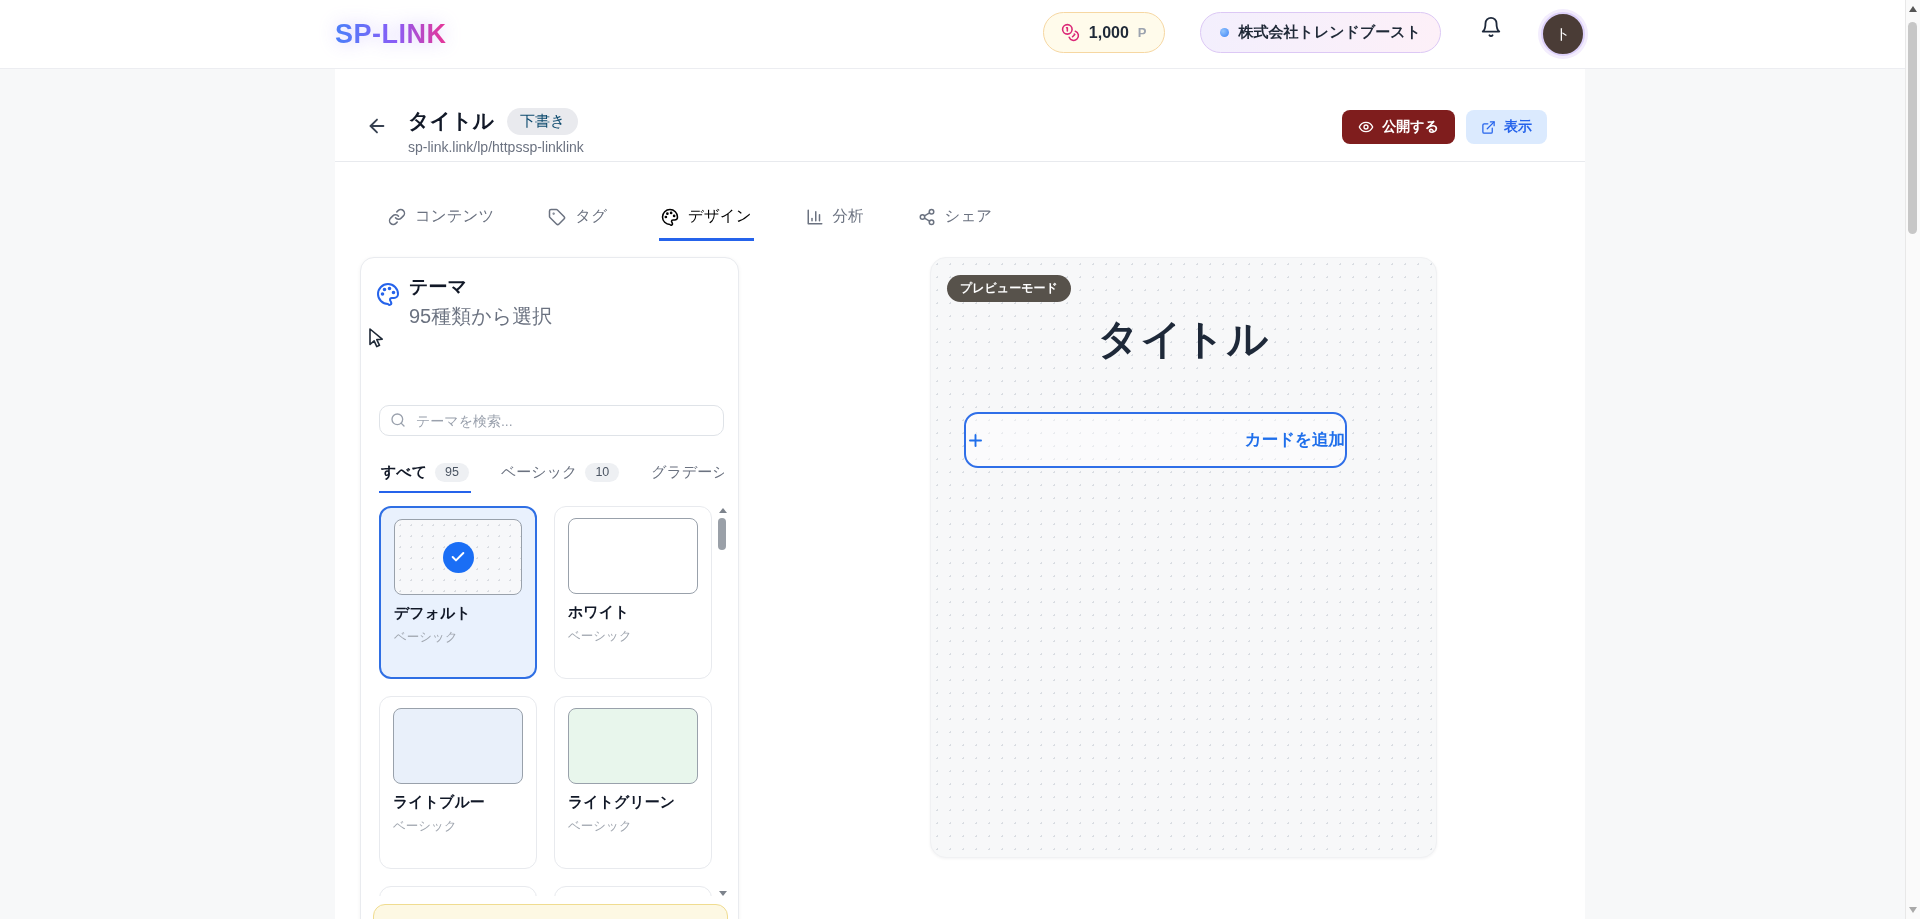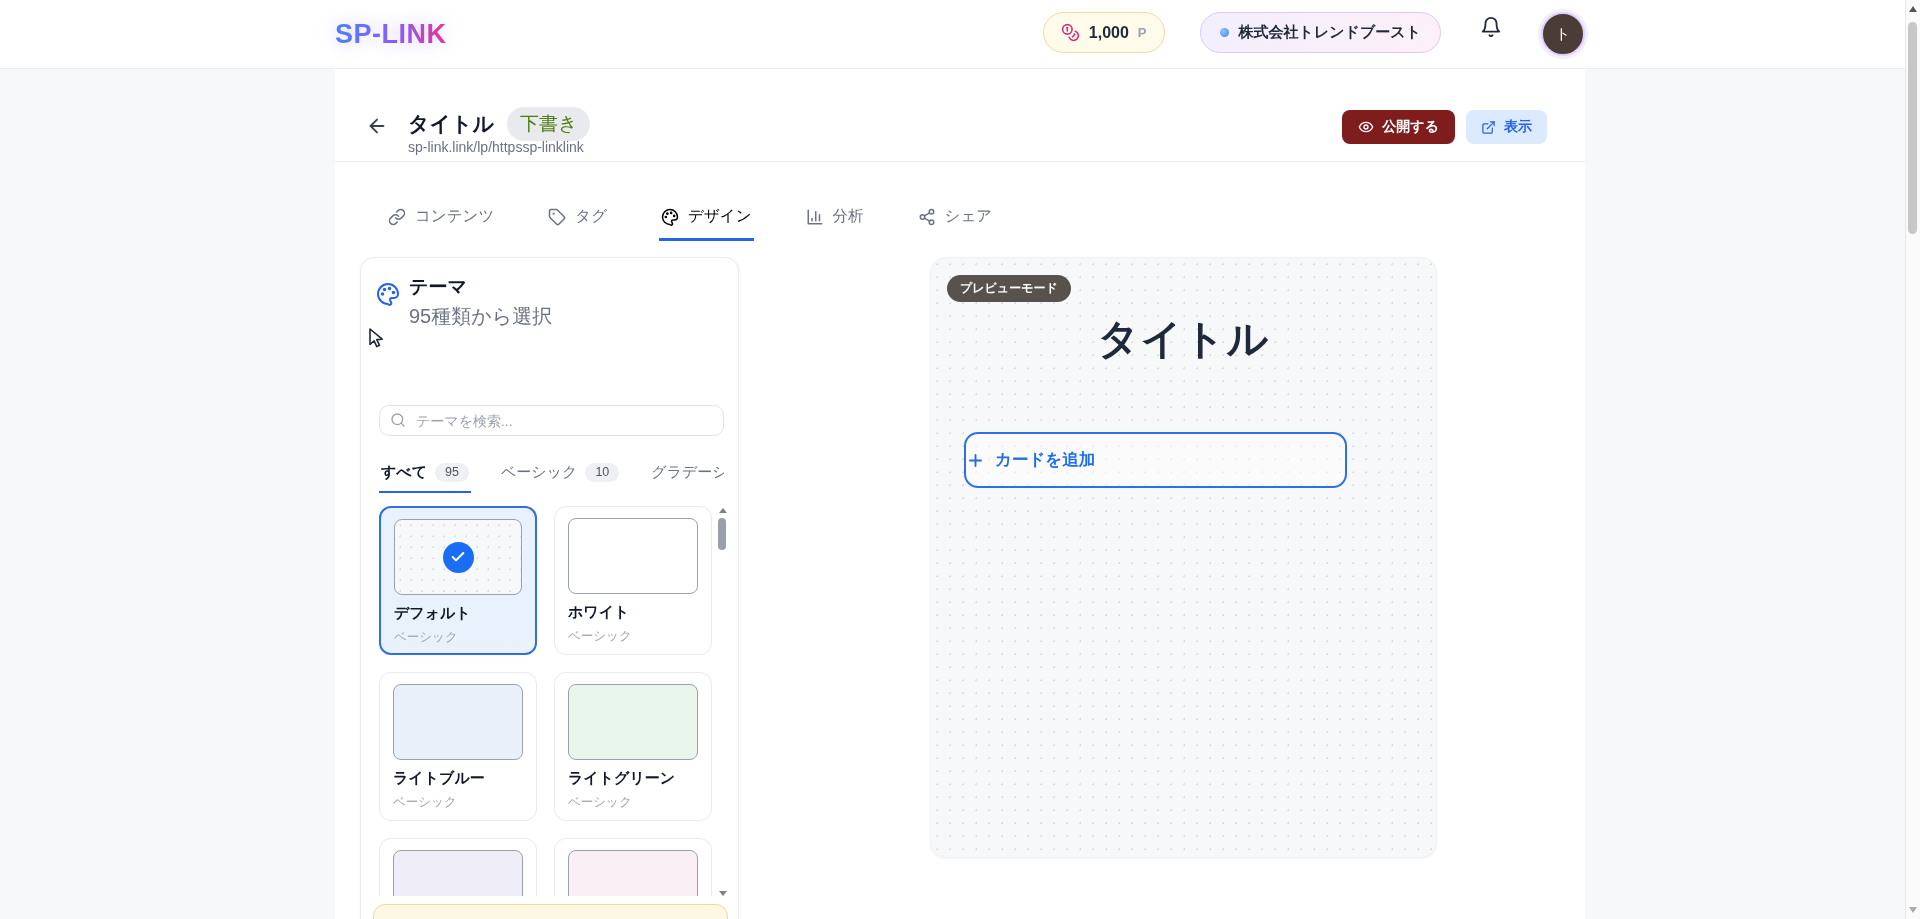--- a/index.html
+++ b/index.html
@@ -70,21 +70,21 @@
   .content-col {
     position:absolute; top:69px; bottom:0; left:50%; margin-left:-625px;
     width:1250px; background:#ffffff;
   }
 
   
   .back-btn { position:absolute; left:31px; top:46px; color:#374151; cursor:pointer; }
   .pt-row { position:absolute; left:73px; top:38px; display:flex; align-items:center; gap:13px; }
   .page-title { font-size:21px; font-weight:bold; color:#111827; }
   .status-badge {
-    background:#e9eaee; color:#4d7c0f; font-size:19px; padding:4px 13px;
+    background:#e9eaee; color:#0c4a6e; font-size:15px; padding:4px 13px;
     border-radius:9999px;
   }
   .page-url { position:absolute; left:73px; top:70px; font-size:14px; color:#6b7280; }
   .head-actions { position:absolute; right:38px; top:41px; display:flex; gap:11px; }
   .publish-btn {
     display:flex; align-items:center; gap:8px; height:34px; padding:0 16px;
     background:#7f1d1d; color:#fff; font-size:14px; font-weight:bold;
     border:none; border-radius:8px; cursor:pointer; font-family:inherit;
   }
   .view-btn {
@@ -140,21 +140,21 @@
   .filter.active { color:#111827; font-weight:bold; border-bottom-color:#2563eb; }
   .count-badge {
     background:#eef0f3; color:#4b5563; font-size:12.5px; font-weight:normal;
     padding:2.5px 10px; border-radius:9999px;
   }
   .theme-grid {
     position:absolute; left:18px; top:248px; width:333px; height:390px;
     display:flex; flex-wrap:wrap; gap:17px; overflow:hidden; align-content:flex-start;
   }
   .theme-card {
-    width:158px; height:149px; border:1.5px solid #e8eaee; border-radius:12px;
+    width:158px; height:173px; border:1.5px solid #e8eaee; border-radius:12px;
     background:#fff; padding:11px 13px; cursor:pointer; flex:none;
   }
   .theme-card.selected { border:2px solid #2f6fe4; background:#e9f1fd; }
   .swatch {
     height:76px; border:1.5px solid #99a1ab; border-radius:8px; position:relative;
     margin-bottom:9px;
   }
   .swatch.dotted {
     background-image:radial-gradient(#dadde2 1px, transparent 1px);
     background-size:11px 11px;
@@ -197,21 +197,21 @@
     font-size:12px; font-weight:bold; padding:5px 13px; border-radius:9999px;
   }
   .preview-title {
     position:absolute; left:0; right:0; top:54px; text-align:center;
     font-size:41px; font-weight:bold; color:#1e2939; letter-spacing:1px;
   }
   .add-card-btn {
     position:absolute; left:33px; top:154px; width:383px; height:56px;
     border:2px solid #2f6fe8; border-radius:14px; background:rgba(255,255,255,.45);
     color:#1f6feb; font-size:16.5px; font-weight:bold; font-family:inherit;
-    display:flex; align-items:center; justify-content:flex-start; gap:10px; cursor:pointer;margin-top:20px;
+    display:flex; align-items:center; justify-content:space-between; gap:10px; cursor:pointer;
   }
 
   
   .mouse-cursor { position:absolute; left:368px; top:328px; z-index:60; pointer-events:none; }
 </style>
 </head>
 <body>
 
 <header class="topbar">
   <div class="topbar-inner">

